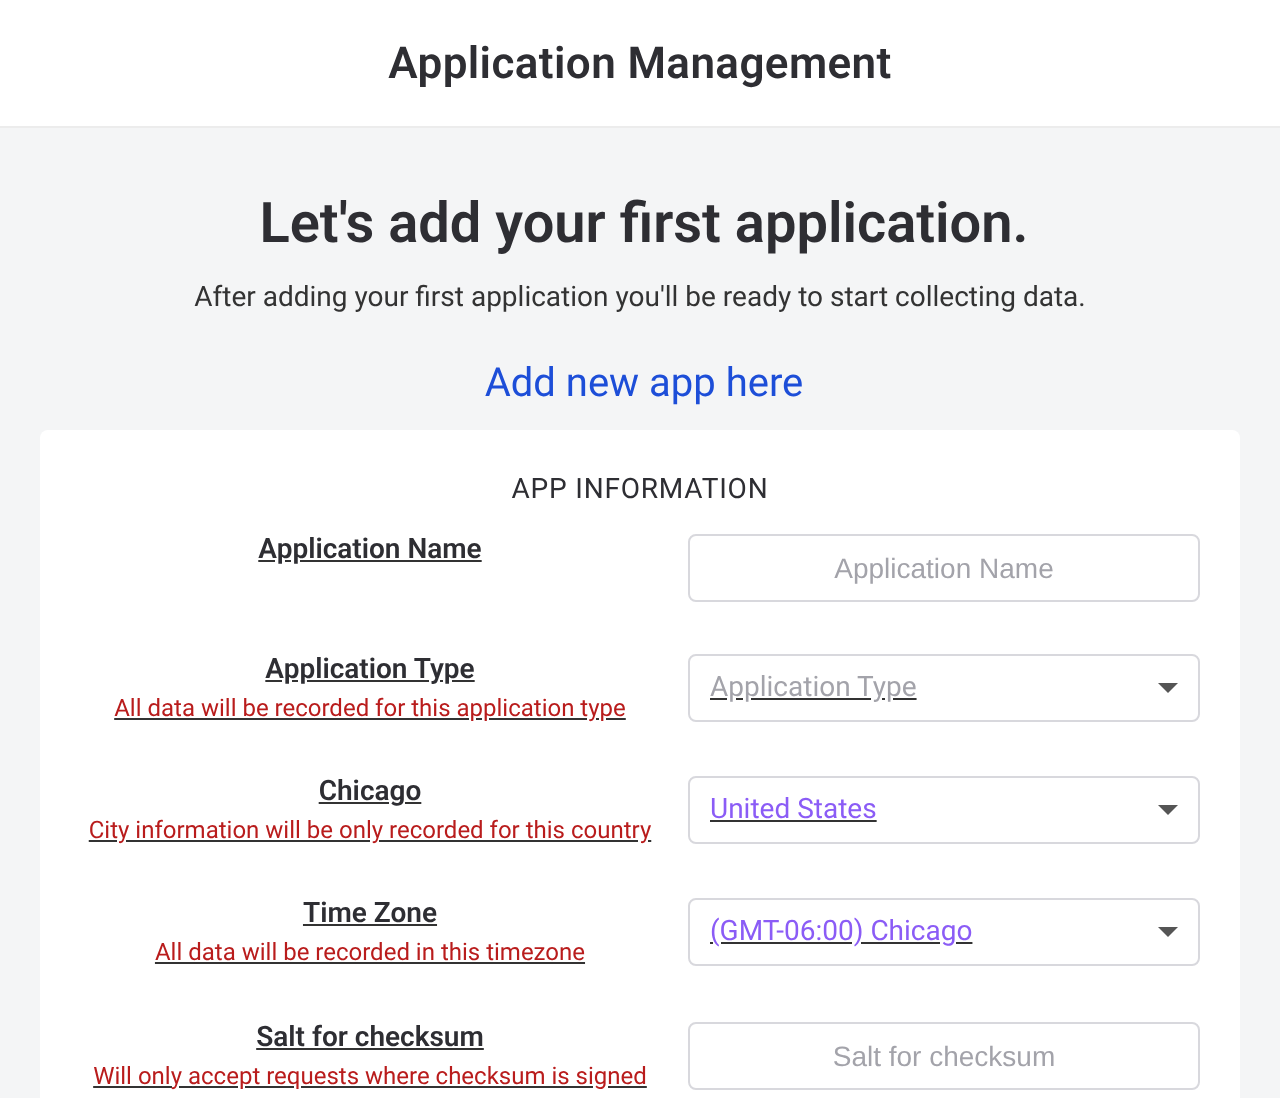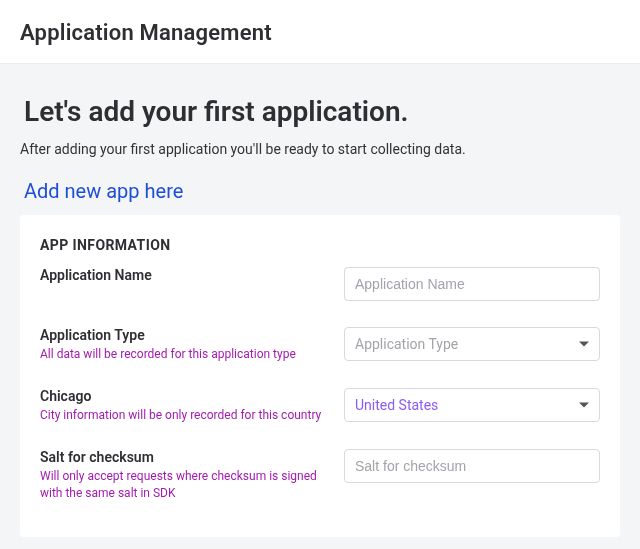--- a/index.html
+++ b/index.html
@@ -1,15 +1,15 @@
 <!DOCTYPE html>
 <html><head>
 <meta charset="utf-8">
 <style>
-  * { box-sizing: border-box; }
+  * { box-sizing: border-box; text-align: center; }
   html, body { margin: 0; padding: 0; }
   body {
     width: 640px;
     font-family: -apple-system, BlinkMacSystemFont, "Segoe UI", Roboto, "Helvetica Neue", Arial, sans-serif;
     color: #333;
     background: #fff;
   }
   .top-header {
     padding: 20px 20px 18px 20px;
     background: #fff;
@@ -45,42 +45,43 @@
     color: #1d4ed8;
   }
   .card {
     background: #fff;
     border-radius: 4px;
     padding: 22px 20px 10px 20px;
   }
   .card-heading {
     margin: 0 0 14px 0;
     font-size: 14px;
-    font-weight: 700;
+    font-weight: 400;
     letter-spacing: 0.4px;
     color: #2e2e33;
   }
   .field-row {
     display: flex;
     align-items: flex-start;
     margin-bottom: 26px;
     gap: 14px;
+    text-decoration: underline;
   }
   .field-label {
     flex: 0 0 290px;
   }
   .field-label .label-title {
     font-size: 14px;
     font-weight: 600;
     color: #2e2e33;
     margin: 0;
   }
   .field-label .label-hint {
     font-size: 12px;
-    color: #a21caf;
+    color: #b91c1c;
     margin: 3px 0 0 0;
     line-height: 1.35;
   }
   .field-control {
     flex: 1 1 auto;
   }
   .text-input {
     width: 100%;
     height: 34px;
     border: 1px solid #d8d8dd;
@@ -160,20 +161,32 @@
         <p class="label-hint">City information will be only recorded for this country</p>
       </div>
       <div class="field-control">
         <div class="select-wrap">
           <span class="select-value">United States</span>
           <span class="caret"></span>
         </div>
       </div>
     </div>
 
+    <div class="field-row">
+      <div class="field-label">
+        <p class="label-title">Time Zone</p>
+        <p class="label-hint">All data will be recorded in this timezone</p>
+      </div>
+      <div class="field-control">
+        <div class="select-wrap">
+          <span class="select-value">(GMT-06:00) Chicago</span>
+          <span class="caret"></span>
+        </div>
+      </div>
+    </div>
 
     <div class="field-row">
       <div class="field-label">
         <p class="label-title">Salt for checksum</p>
         <p class="label-hint">Will only accept requests where checksum is signed with the same salt in SDK</p>
       </div>
       <div class="field-control">
         <input type="text" class="text-input" placeholder="Salt for checksum" style="">
       </div>
     </div>

